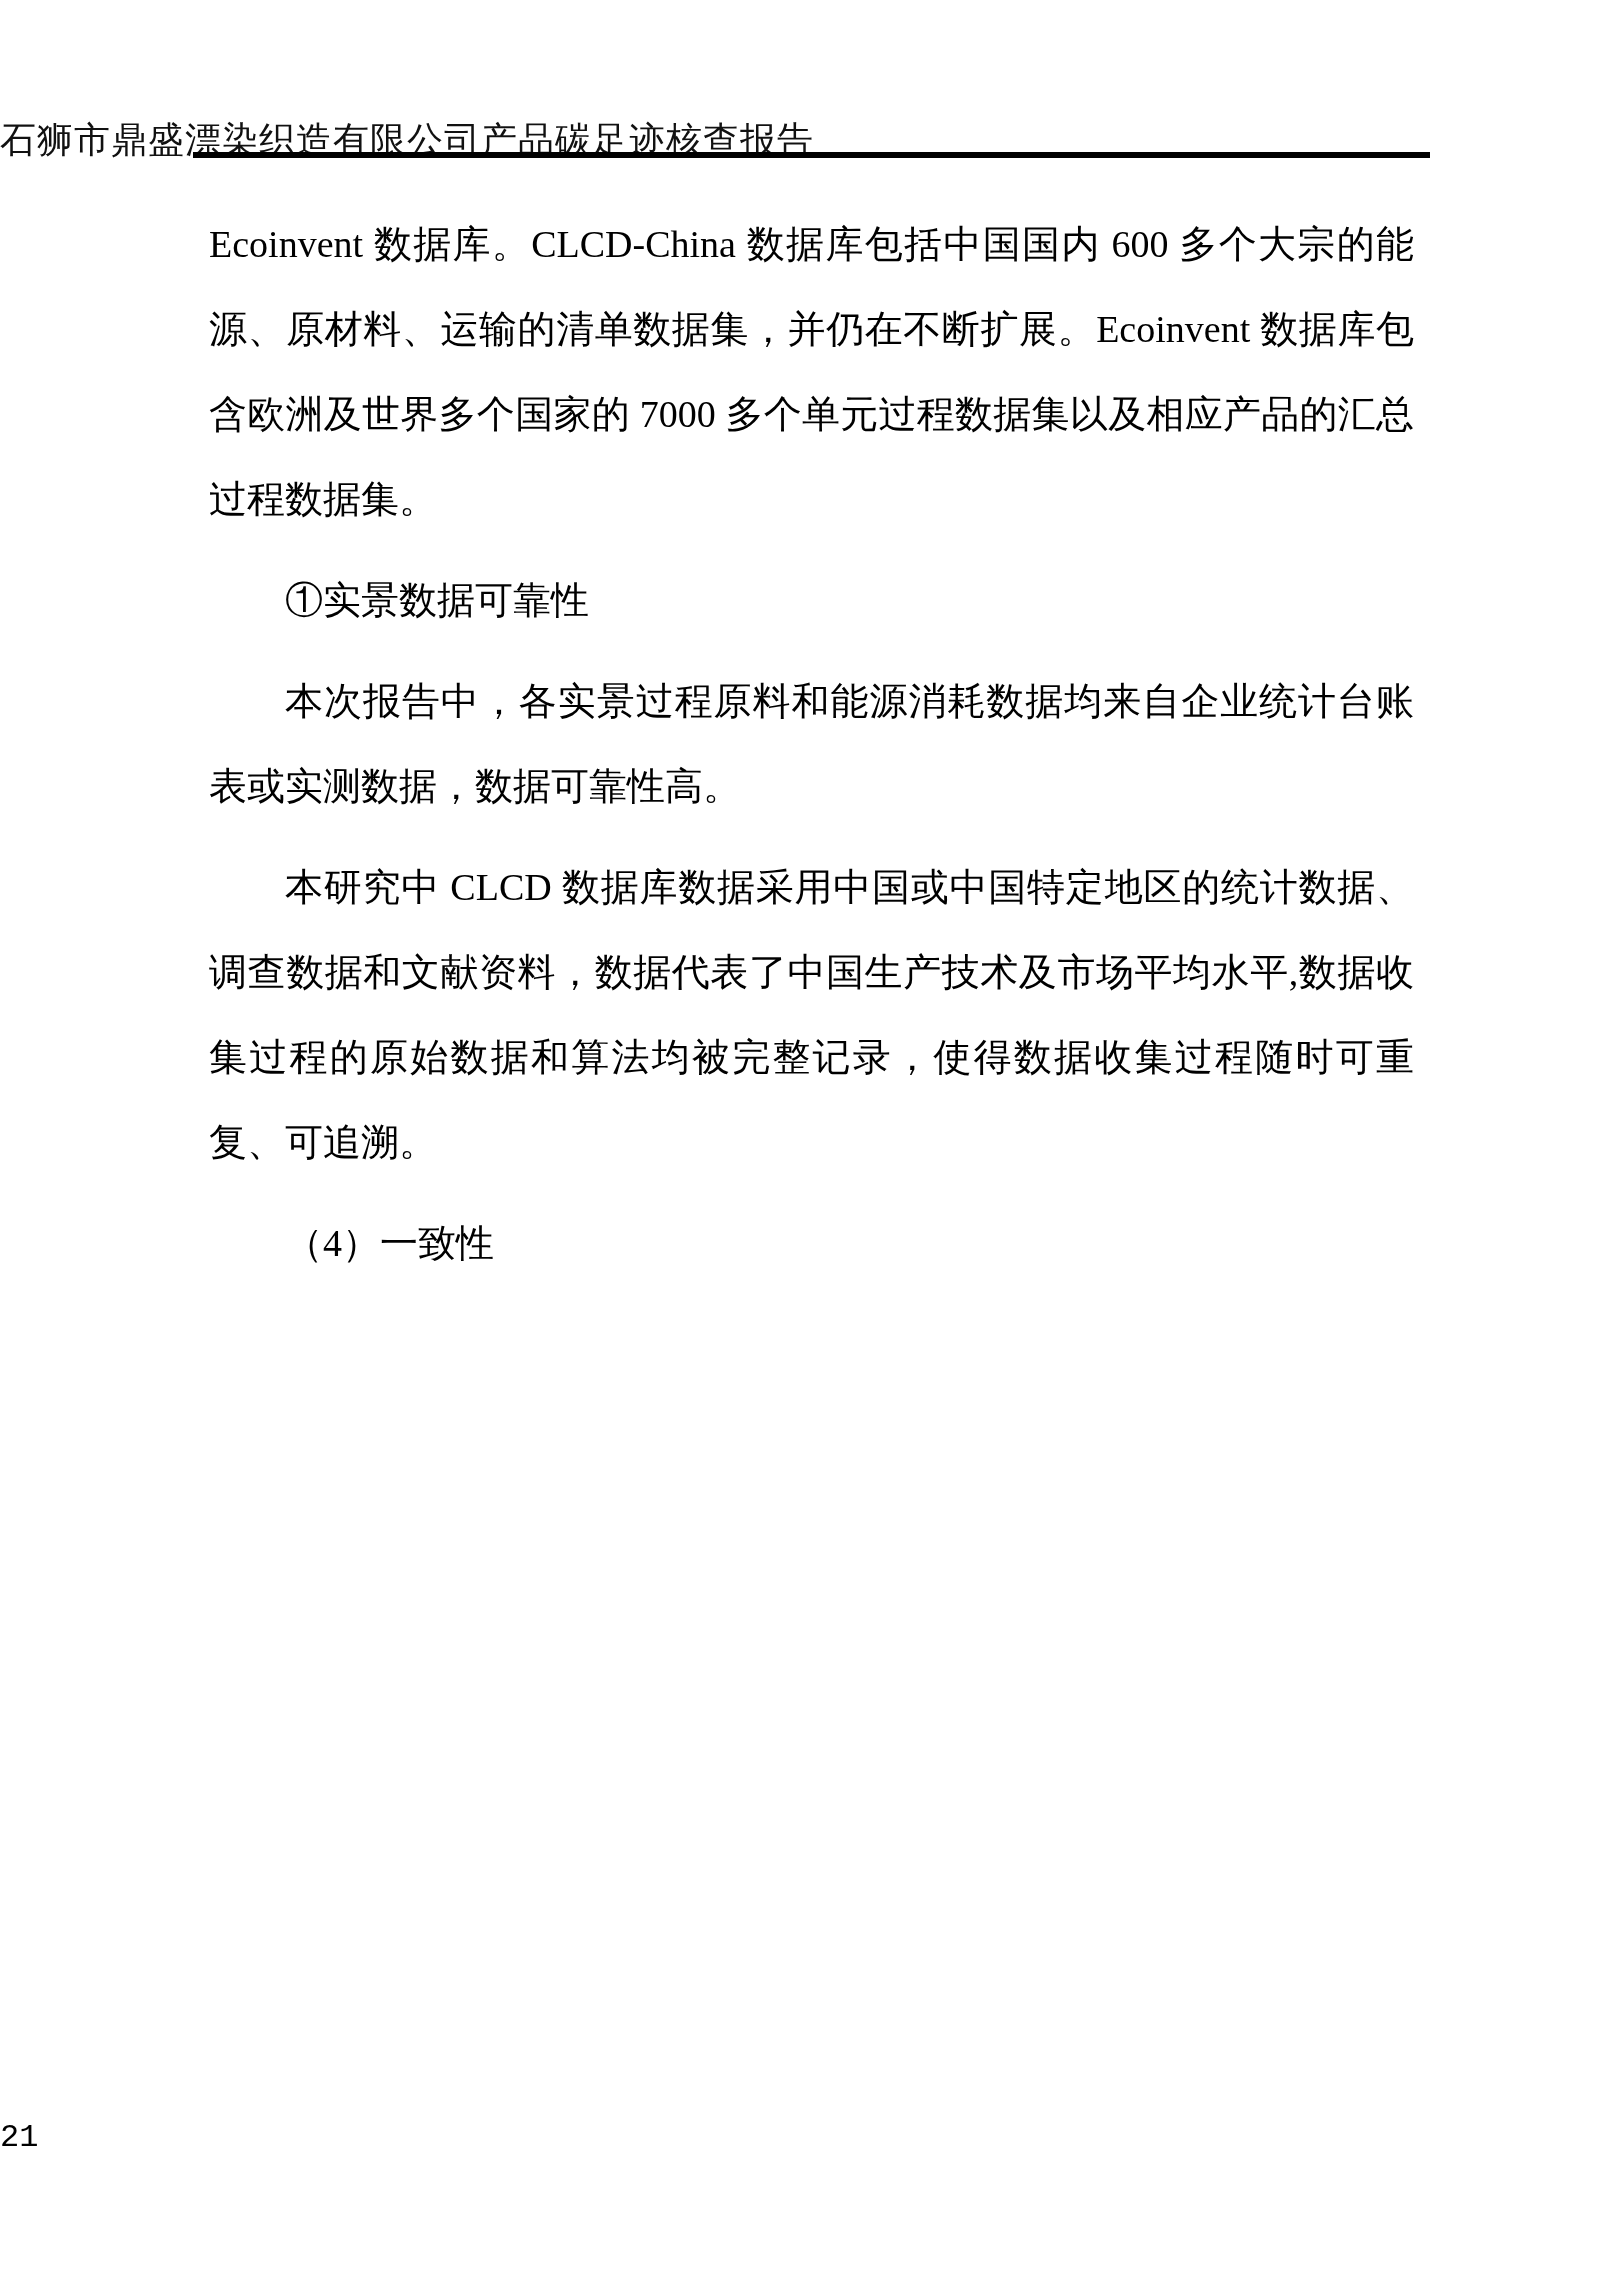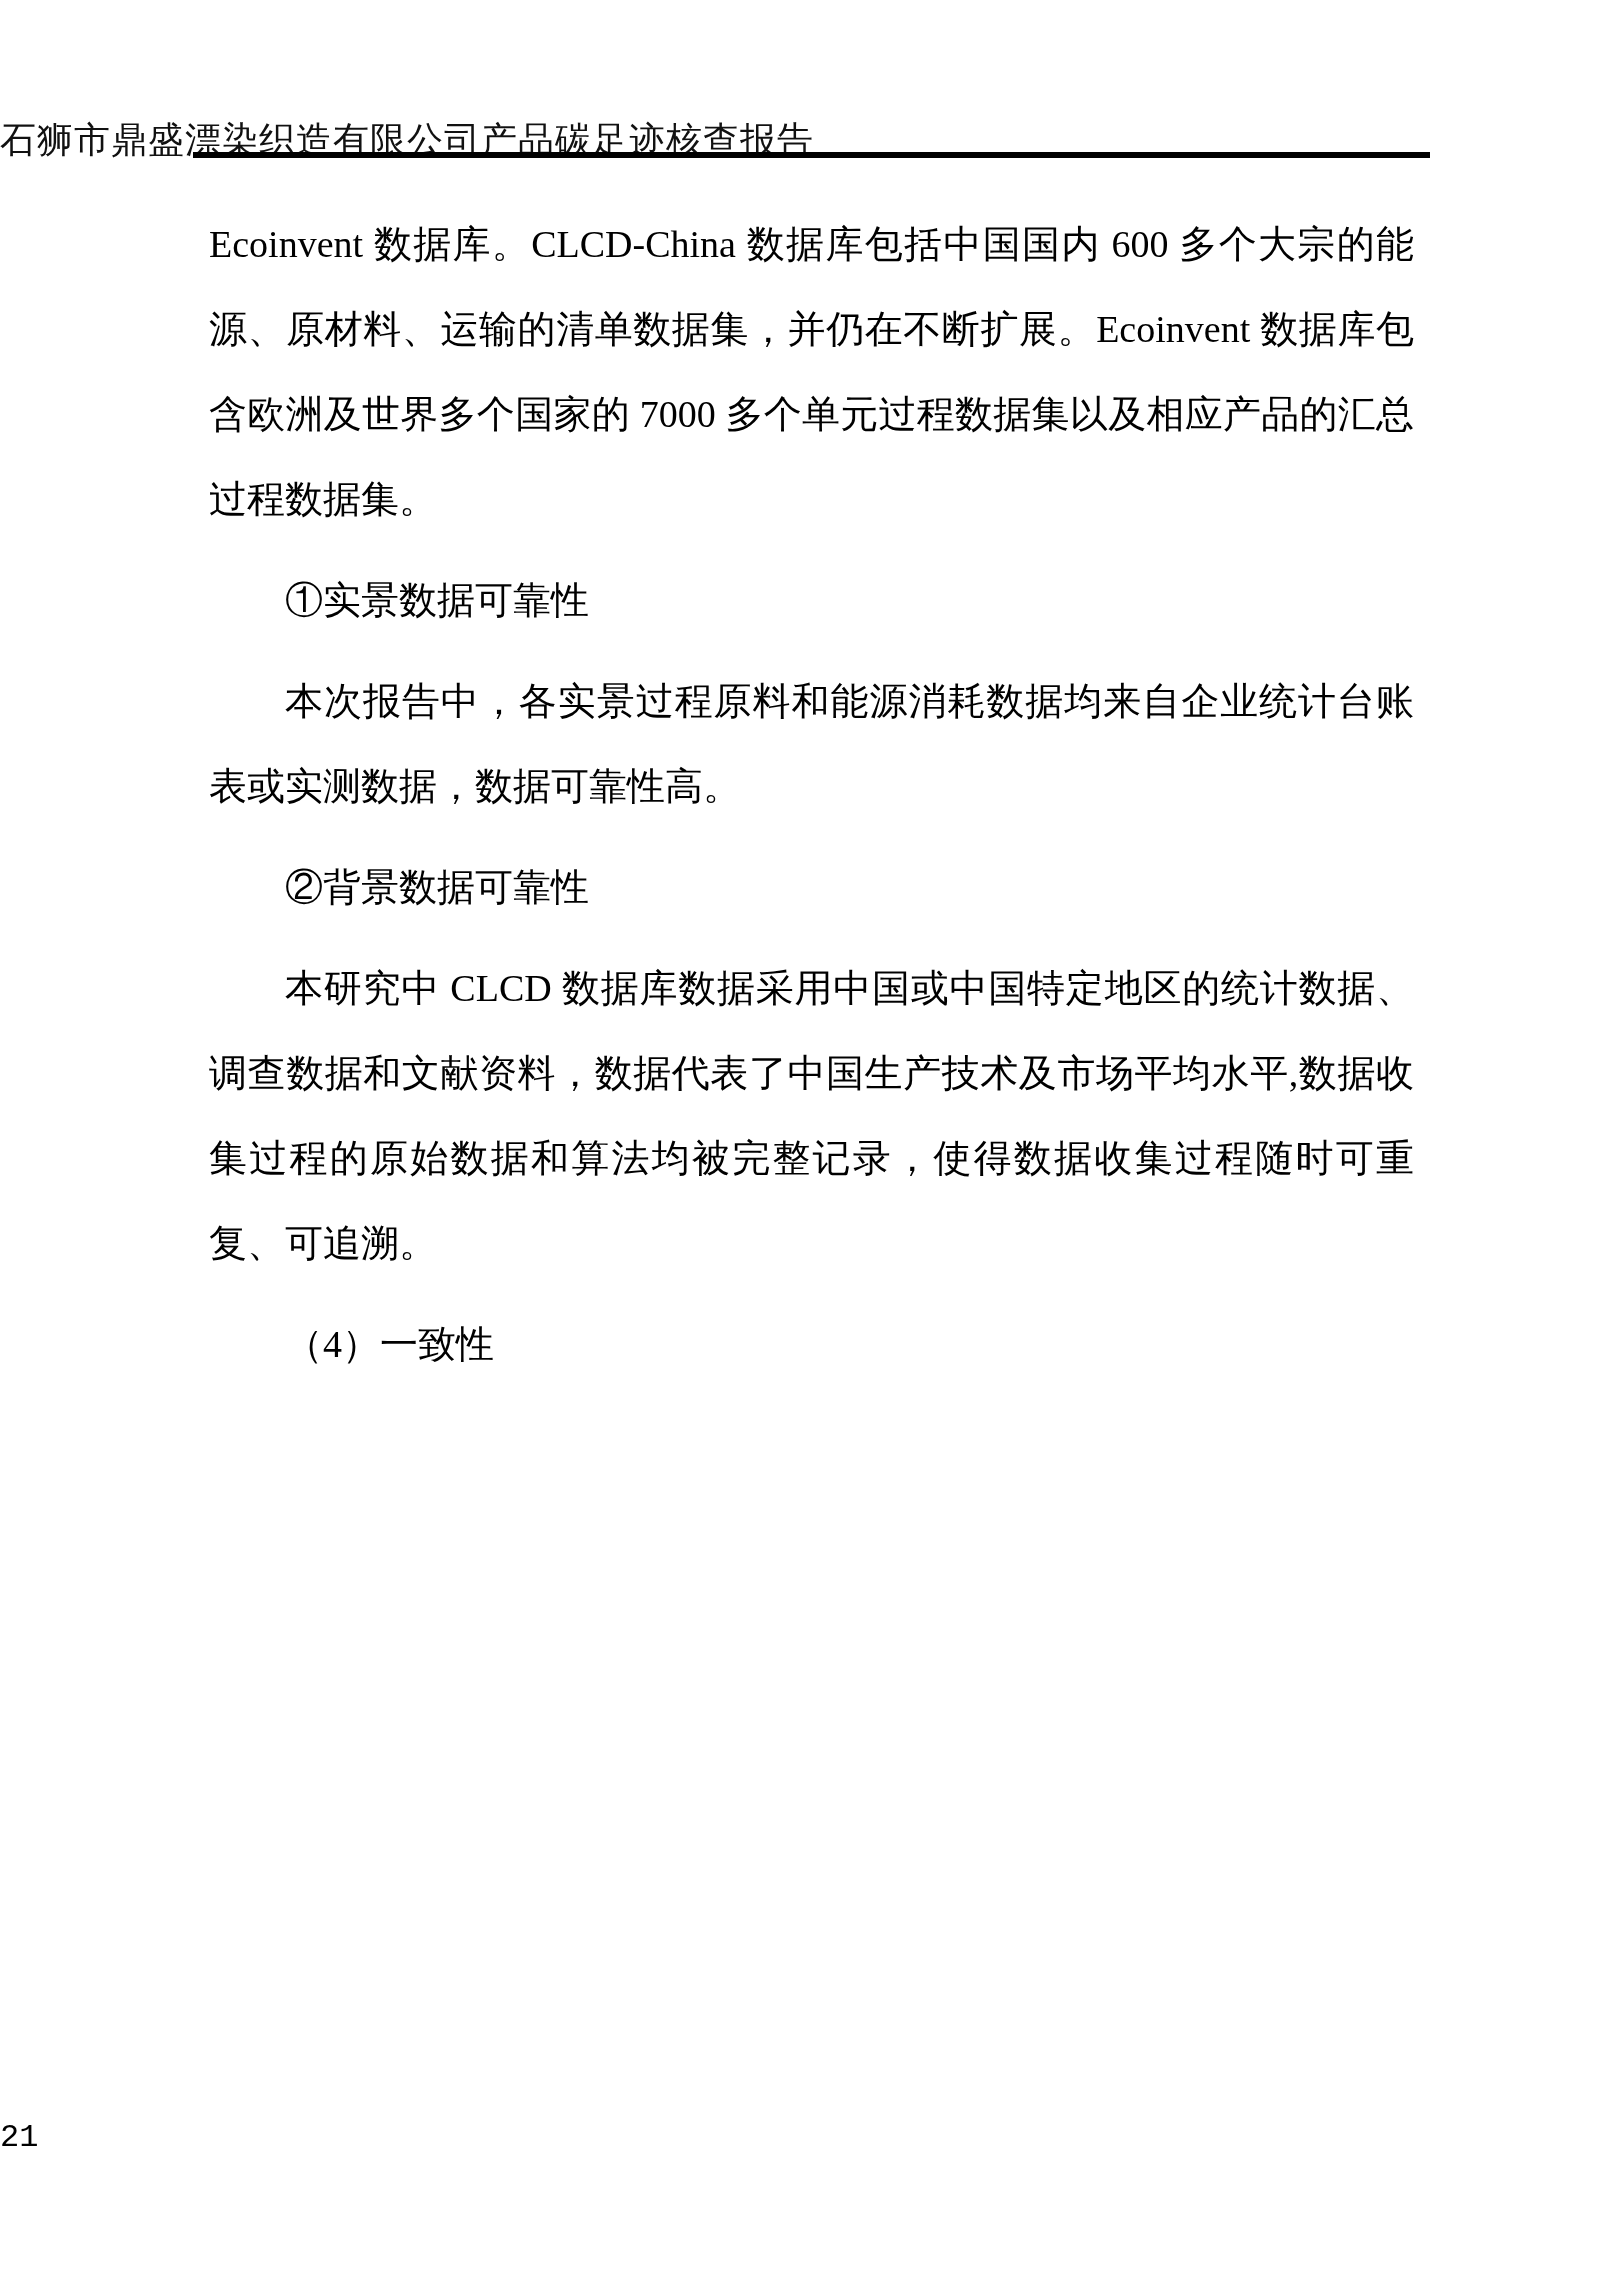--- a/index.html
+++ b/index.html
@@ -75,21 +75,20 @@
 
   <div class="header">
     <div class="header-title">石狮市鼎盛漂染织造有限公司产品碳足迹核查报告</div>
     <div class="header-rule"></div>
   </div>
 
   <div class="doc-body">
     <p class="para continuation">Ecoinvent 数据库。CLCD-China 数据库包括中国国内 600 多个大宗的能源、原材料、运输的清单数据集，并仍在不断扩展。Ecoinvent 数据库包含欧洲及世界多个国家的 7000 多个单元过程数据集以及相应产品的汇总过程数据集。</p>
     <p class="para">①实景数据可靠性</p>
     <p class="para">本次报告中，各实景过程原料和能源消耗数据均来自企业统计台账表或实测数据，数据可靠性高。</p>
-    <p class="para">②背景数据可靠性</p>
     <p class="para">本研究中 CLCD 数据库数据采用中国或中国特定地区的统计数据、调查数据和文献资料，数据代表了中国生产技术及市场平均水平,数据收集过程的原始数据和算法均被完整记录，使得数据收集过程随时可重复、可追溯。</p>
     <p class="para">（4）一致性</p>
   </div>
 
   <div class="footer">
     <span class="page-number">21</span>
   </div>
 
 </div>
 

